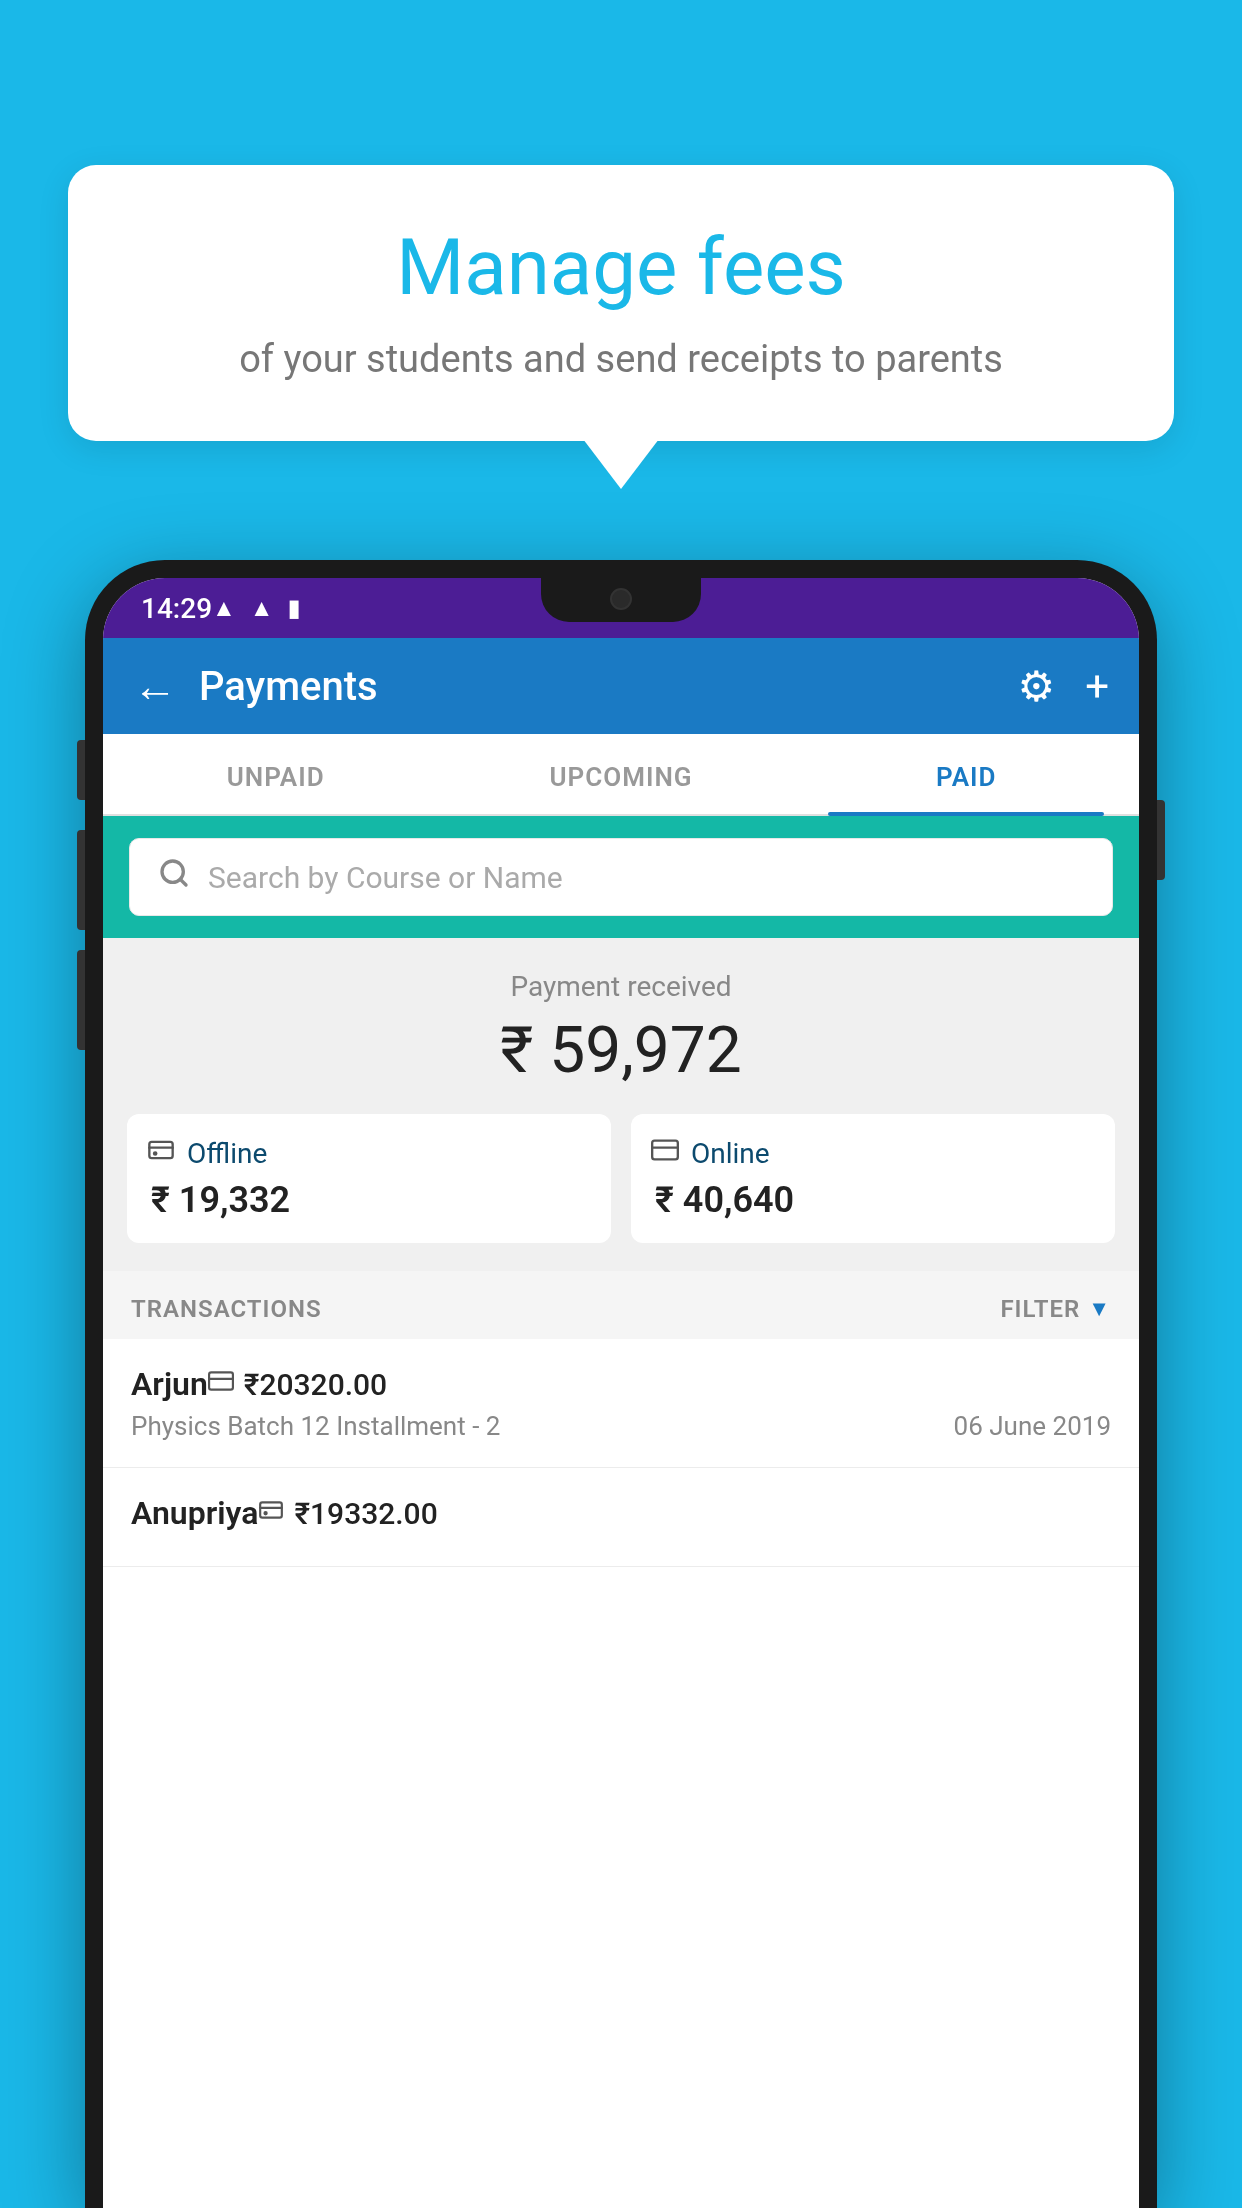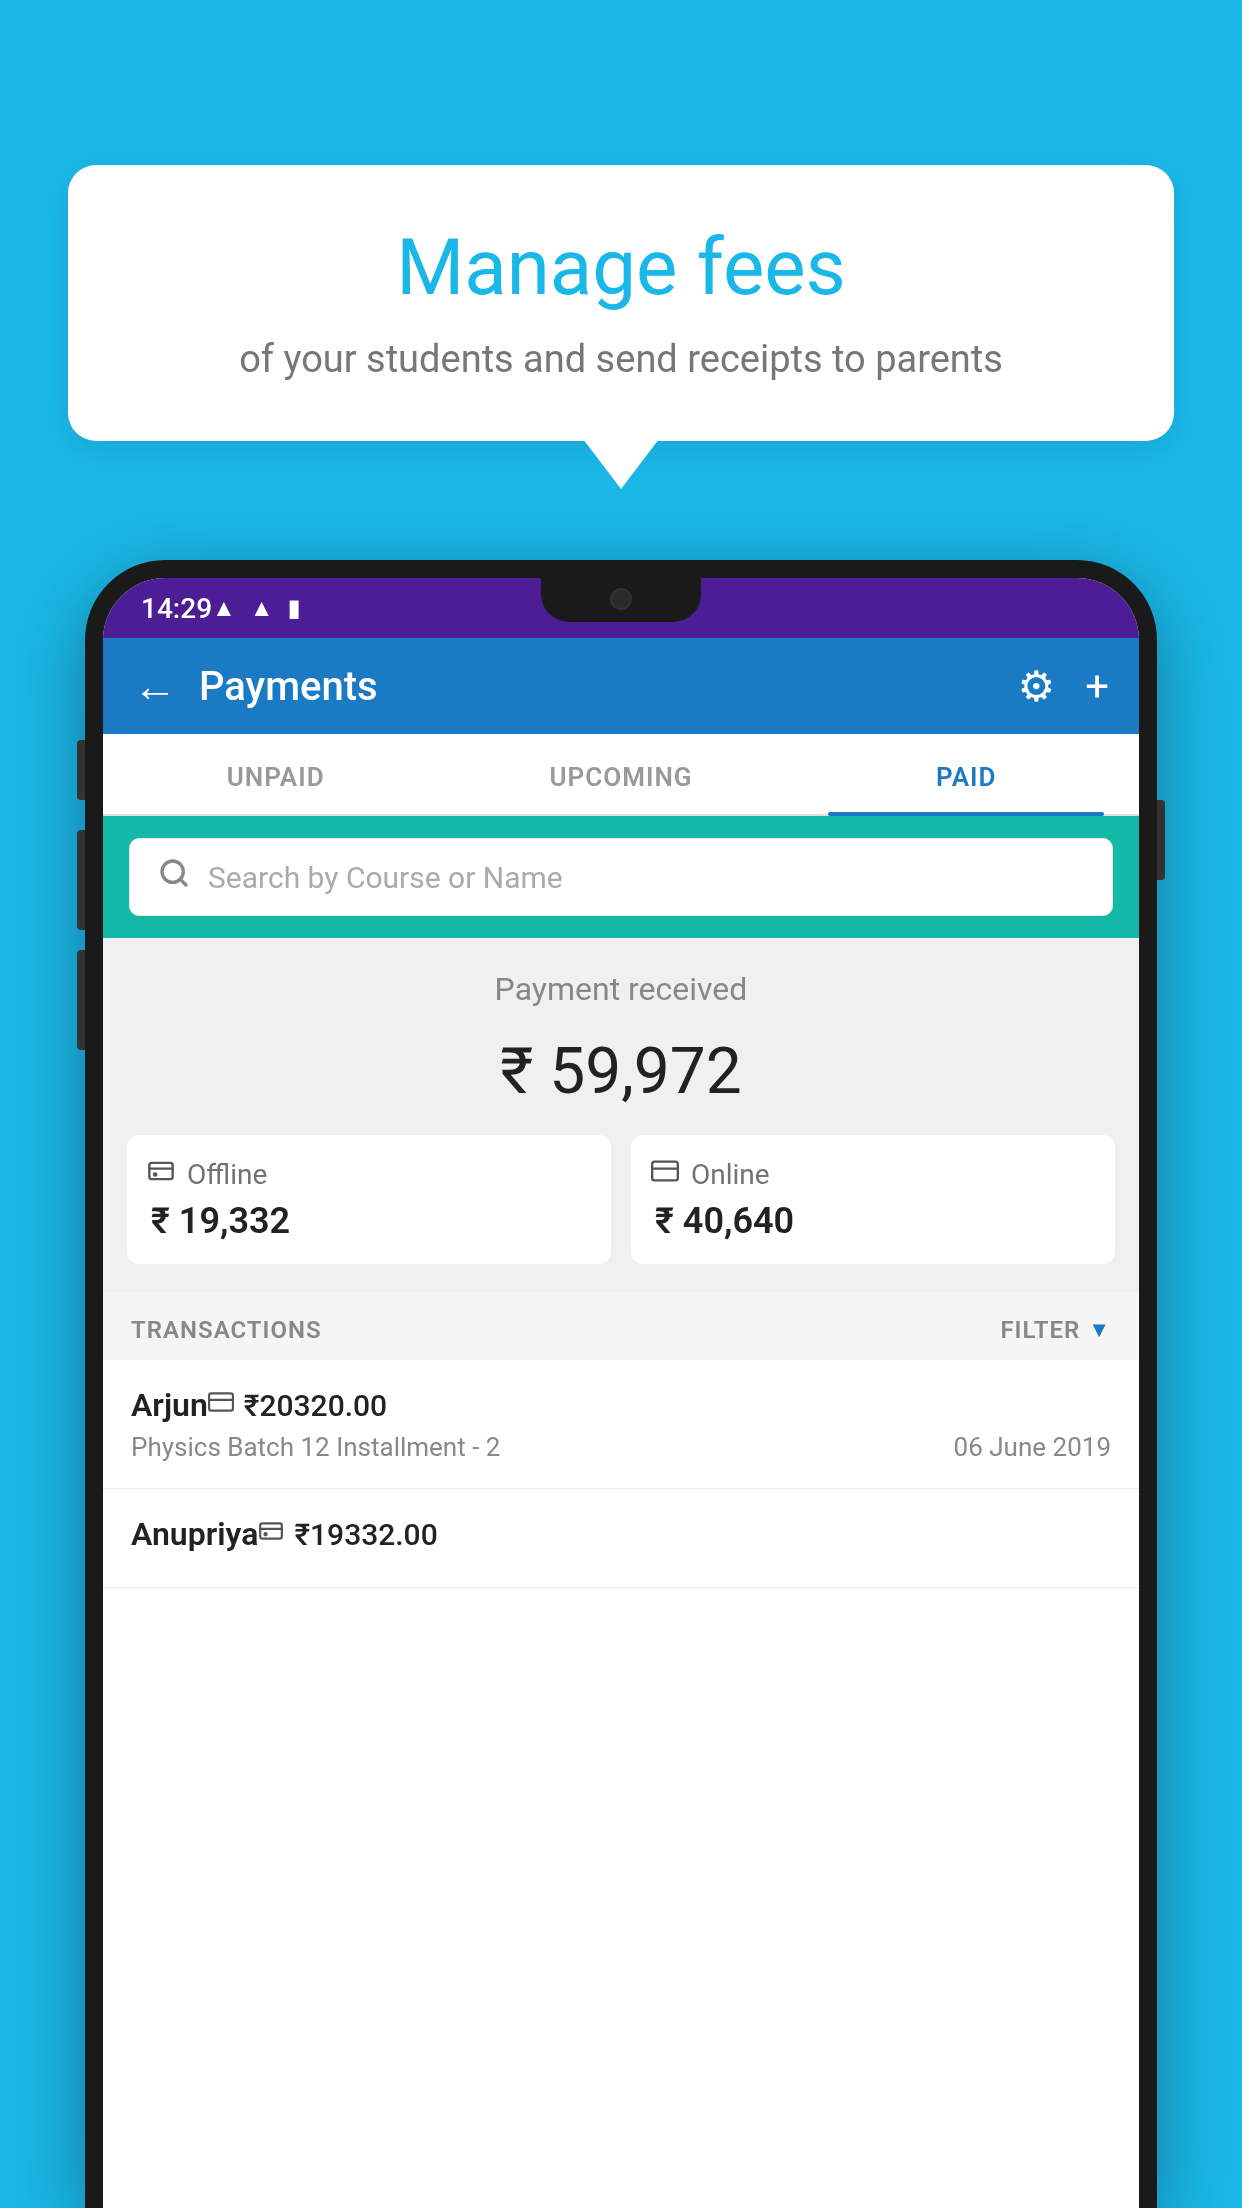--- a/index.html
+++ b/index.html
@@ -213,23 +213,23 @@
     }
 
     
     .payment-summary {
       background: #f0f0f0;
       padding: 32px 24px 28px;
       text-align: center;
       flex-shrink: 0;
     }
     .payment-received-label {
-      font-size: 32px;
+      font-size: 28px;
       color: #888;
-      margin-bottom: 26px;
+      margin-bottom: 10px;
     }
     .payment-amount {
       font-size: 64px;
       font-weight: 400;
       color: #222;
       margin-bottom: 26px;
     }
     .payment-cards {
       display: flex;
       gap: 20px;
@@ -248,21 +248,21 @@
       display: flex;
       align-items: center;
       gap: 12px;
     }
     .payment-card-icon {
       font-size: 28px;
       color: #555;
     }
     .payment-card-label {
       font-size: 28px;
-      color: #737373;
+      color: #0c4a6e;
     }
     .payment-card-amount {
       font-size: 36px;
       font-weight: 600;
       color: #222;
       padding-left: 4px;
     }
 
     
     .transactions-header {

